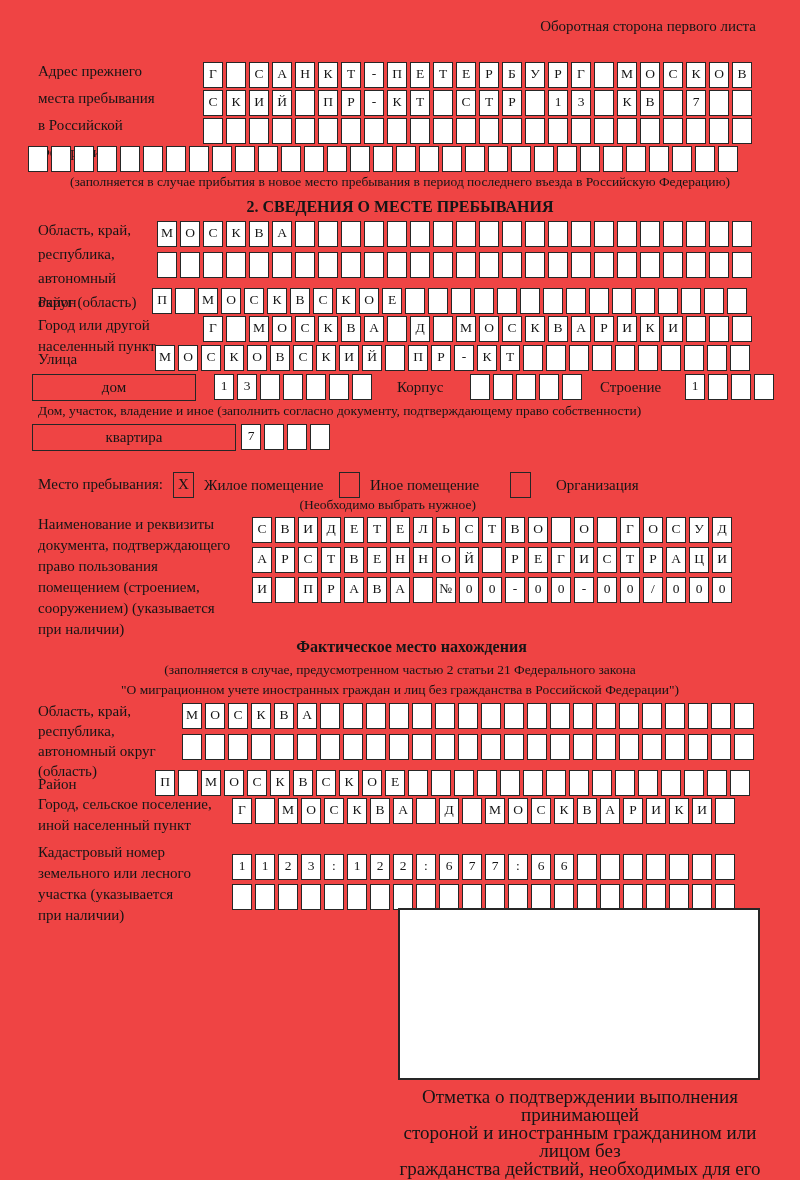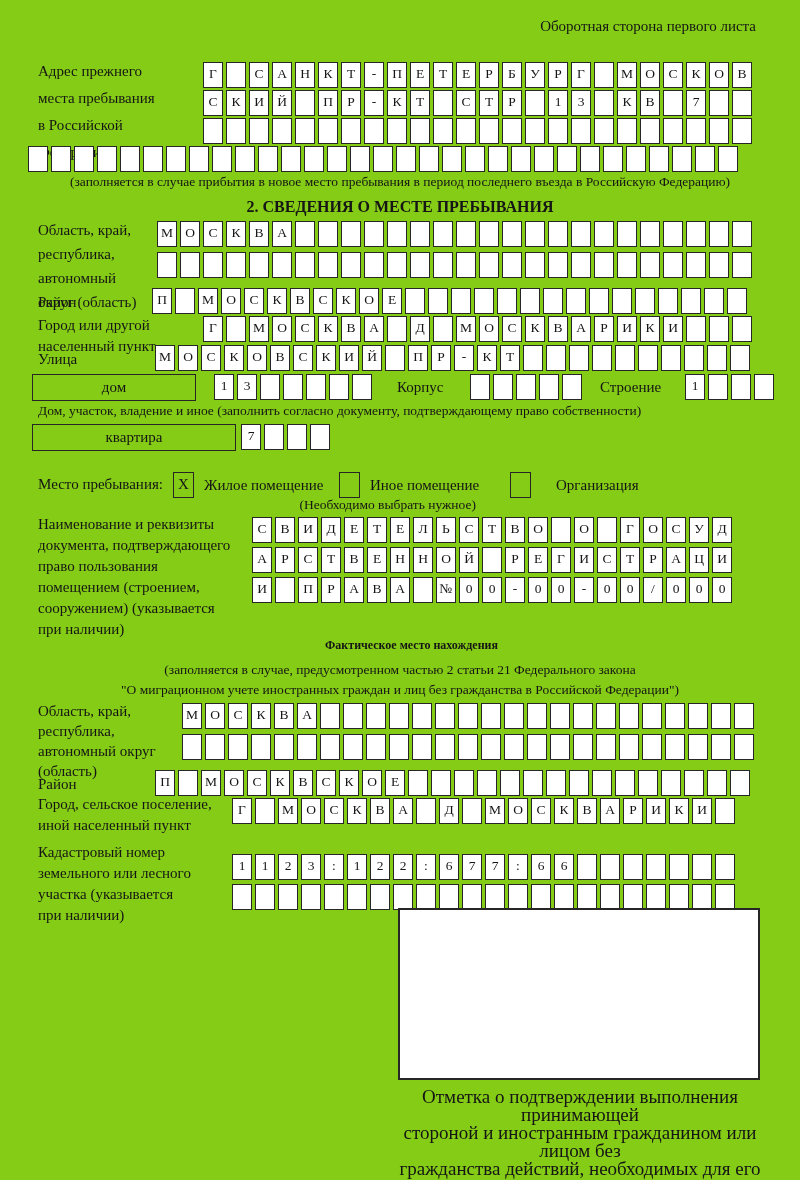--- a/index.html
+++ b/index.html
@@ -1,27 +1,27 @@
 <!DOCTYPE html>
 <html><head>
 <meta charset="utf-8">
 <style>
   html,body{margin:0;padding:0;background:#fff;}
   #page{
-    position:relative;width:800px;height:1180px;background:#84cc16;
+    position:relative;width:800px;height:1180px;background:#ef4444;
     font-family:"Liberation Serif","DejaVu Serif",serif;color:#151515;
     overflow:hidden;
   }
   .lbl{position:absolute;font-size:15px;line-height:21px;white-space:pre-line;color:#151515;}
   .lbl-addr{line-height:27px;}
   .lbl-reg2{line-height:24px;}
   .lbl-regf{line-height:20px;}
   .hdr{position:absolute;font-size:15px;}
   .title{position:absolute;left:0;right:0;text-align:center;font-weight:bold;font-size:16px;}
-  .subtitle{position:absolute;left:0;right:0;text-align:center;font-weight:bold;font-size:12px;margin-left:23px;}
+  .subtitle{position:absolute;left:0;right:0;text-align:center;font-weight:bold;font-size:16px;margin-left:23px;}
   .note{position:absolute;font-size:13.5px;color:#151515;}
   .note-c{left:0;right:0;text-align:center;}
   .cellrow{position:absolute;display:flex;gap:3px;height:26px;}
   .cell{
     flex:none;width:20px;height:26px;box-sizing:border-box;
     border:1.6px solid #262626;background:#fff;
     font-size:13.5px;line-height:22px;text-align:center;
   }
   .bigfield{
     position:absolute;height:27px;box-sizing:border-box;border:1.6px solid #262626;

